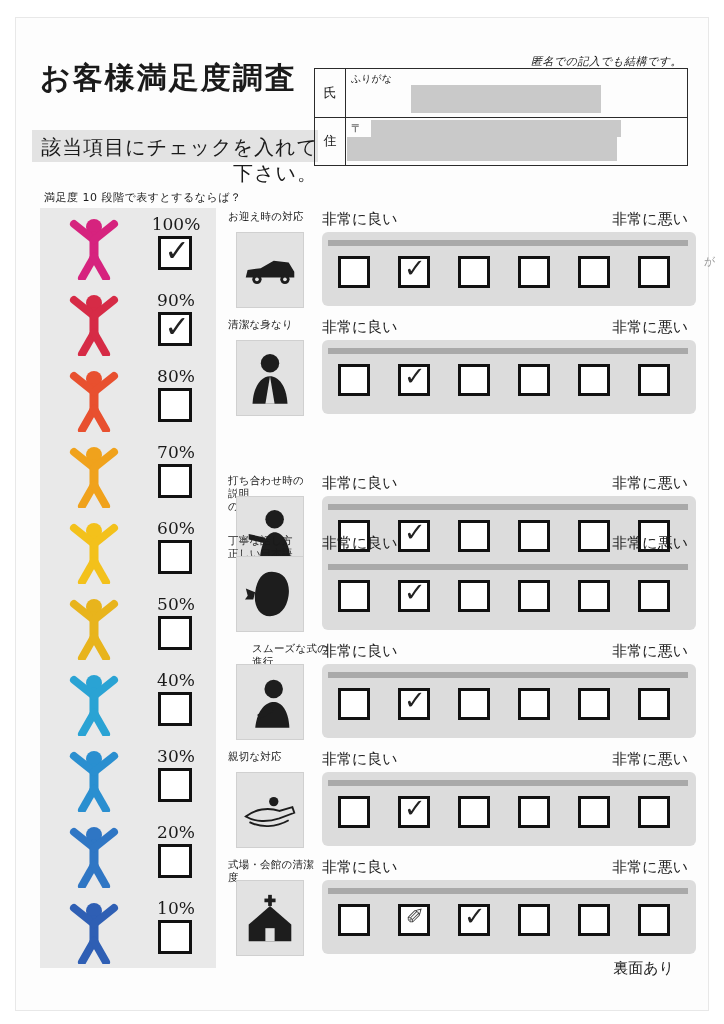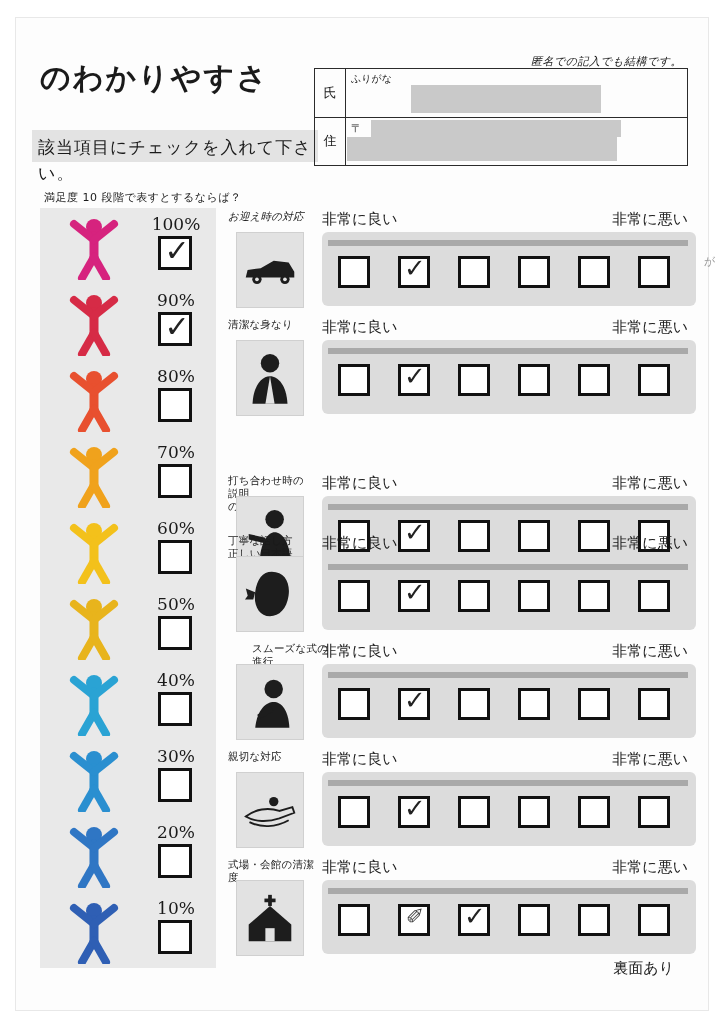--- a/index.html
+++ b/index.html
@@ -17,21 +17,21 @@
     position:absolute;left:24px;top:40px;width:300px;
     font-size:30px;letter-spacing:2px;font-weight:700;
     font-family:"DejaVu Serif", serif;
   }
   .subtitle-band{
     position:absolute;left:16px;top:112px;width:286px;height:32px;
     background:#e3e3e3;
   }
   .subtitle{
     position:absolute;left:22px;top:116px;width:280px;height:26px;
-    font-size:17px;letter-spacing:1px;text-align:left;line-height:26px;
+    font-size:20px;letter-spacing:1px;text-align:right;line-height:26px;
     font-family:"DejaVu Serif", serif;
   }
   .anon-note{
     position:absolute;right:26px;top:36px;font-size:11px;letter-spacing:.5px;
     font-family:"DejaVu Sans", sans-serif;
     font-style:italic;
   }
   .name-table{
     position:absolute;left:298px;top:50px;width:372px;height:96px;
     border:1px solid #2b2b2b;
@@ -124,21 +124,21 @@
     position:absolute;left:688px;top:236px;font-size:11px;color:#999;
     font-family:"DejaVu Sans", sans-serif;
   }
   svg{display:block;}
 </style>
 </head>
 <body>
 
 <div class="sheet">
 
-  <div class="title">のわかりやすさ</div>
+  <div class="title">お客様満足度調査</div>
 
   <div class="subtitle-band"></div>
   <div class="subtitle">該当項目にチェックを入れて下さい。</div>
 
   <div class="anon-note">匿名での記入でも結構です。</div>
 
   <div class="name-table">
     <div class="nt-row r1">
       <div class="nt-label">
         <span>氏</span>
@@ -298,21 +298,21 @@
             <path d="M28 43 L40 64" stroke="#2f5fb4" stroke-width="8" stroke-linecap="round"></path>
           </svg>
         </div>
         <div class="pct">10%</div>
         <div class="chkbox"></div>
       </div>
     </div>
 
   <div id="question-rows">
       <div class="qrow" style="top: 192px;">
-        <div class="q-label" style="white-space: pre-line; font-style: italic;">お迎え時の対応</div>
+        <div class="q-label" style="white-space: pre-line;">お迎え時の対応</div>
         <div class="q-icon">
           <svg viewBox="0 0 60 40" width="56" height="38">
             <path d="M4 28 L6 20 L20 18 L34 10 L50 12 L56 22 L56 28 Z" fill="#1d1d1d"></path>
             <circle cx="16" cy="30" r="5" fill="#1d1d1d"></circle>
             <circle cx="46" cy="30" r="5" fill="#1d1d1d"></circle>
             <circle cx="16" cy="30" r="2" fill="#e2e2e2"></circle>
             <circle cx="46" cy="30" r="2" fill="#e2e2e2"></circle>
           </svg>
         </div>
         <div class="q-head">

